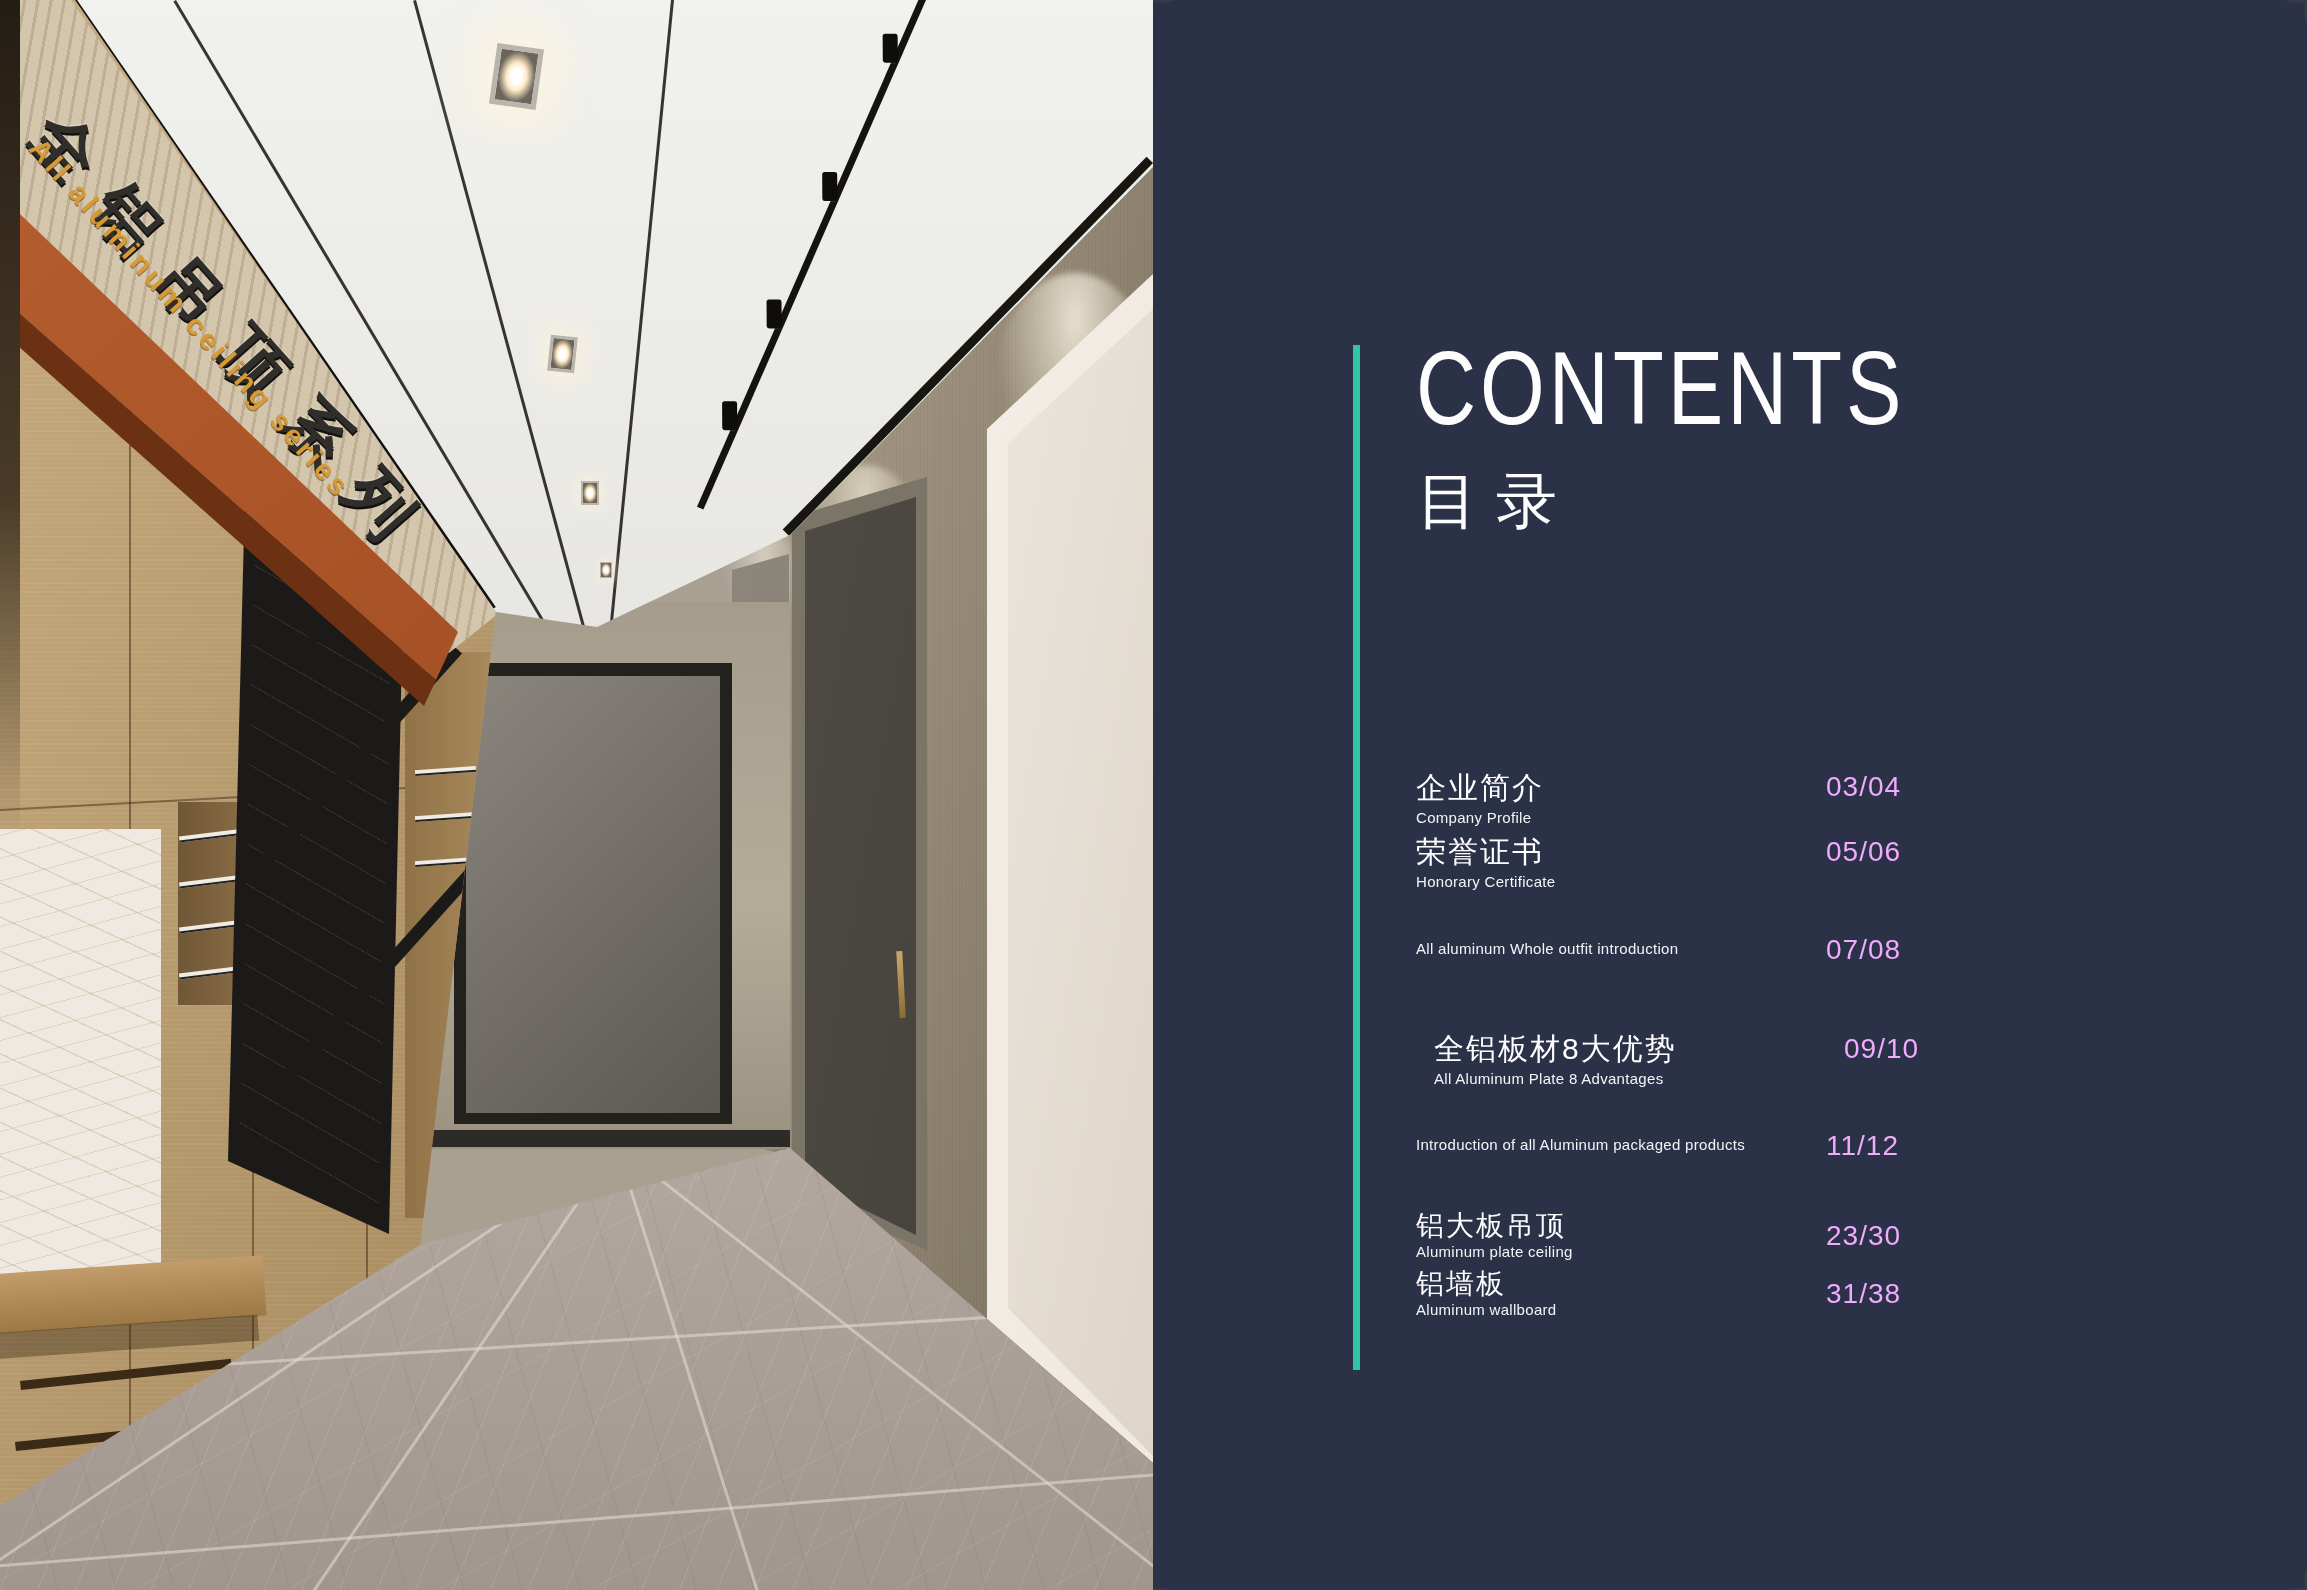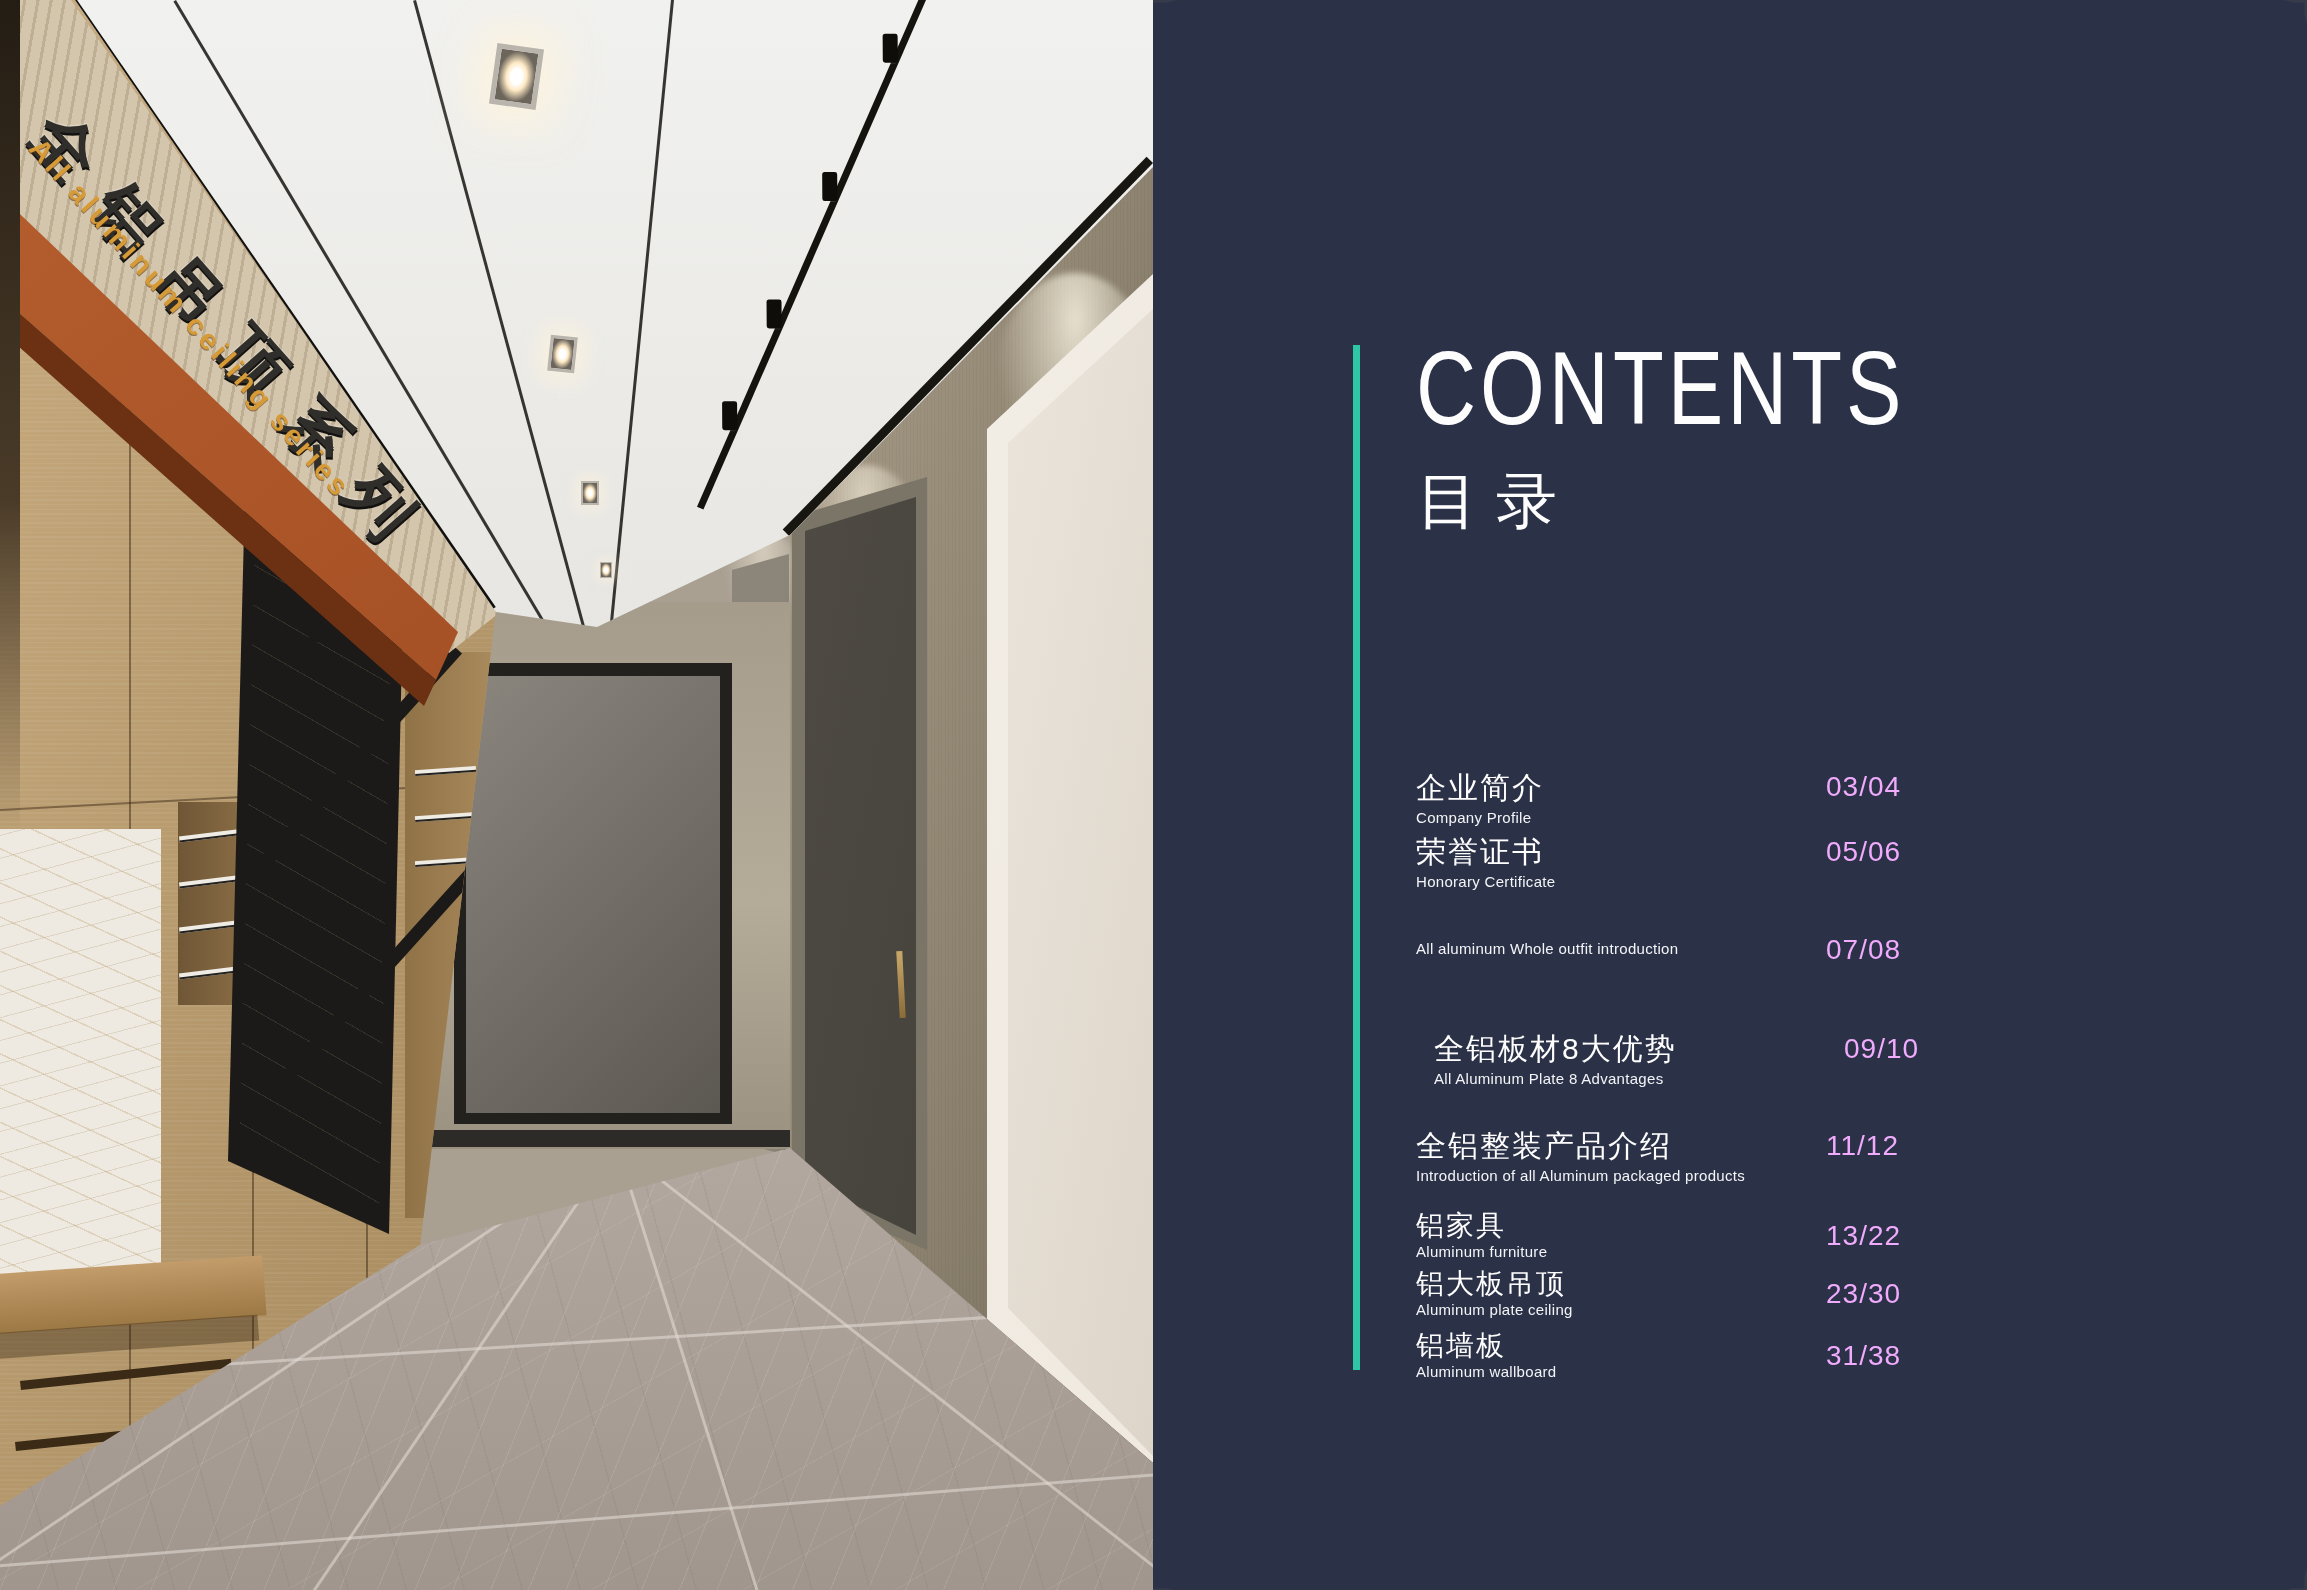--- a/index.html
+++ b/index.html
@@ -293,30 +293,24 @@
     <div class="pages">07/08</div>
   </div>
 
   <div class="toc-row">
     <div class="zh">全铝板材8大优势</div>
     <div class="en">All Aluminum Plate 8 Advantages</div>
     <div class="pages">09/10</div>
   </div>
 
   <div class="toc-row">
-    <div class="zh">全铝整装产品介绍</div>
     <div class="en">Introduction of all Aluminum packaged products</div>
     <div class="pages">11/12</div>
   </div>
 
-  <div class="toc-row">
-    <div class="zh">铝家具</div>
-    <div class="en">Aluminum furniture</div>
-    <div class="pages">13/22</div>
-  </div>
 
   <div class="toc-row">
     <div class="zh">铝大板吊顶</div>
     <div class="en">Aluminum plate ceiling</div>
     <div class="pages">23/30</div>
   </div>
 
   <div class="toc-row">
     <div class="zh">铝墙板</div>
     <div class="en">Aluminum wallboard</div>

